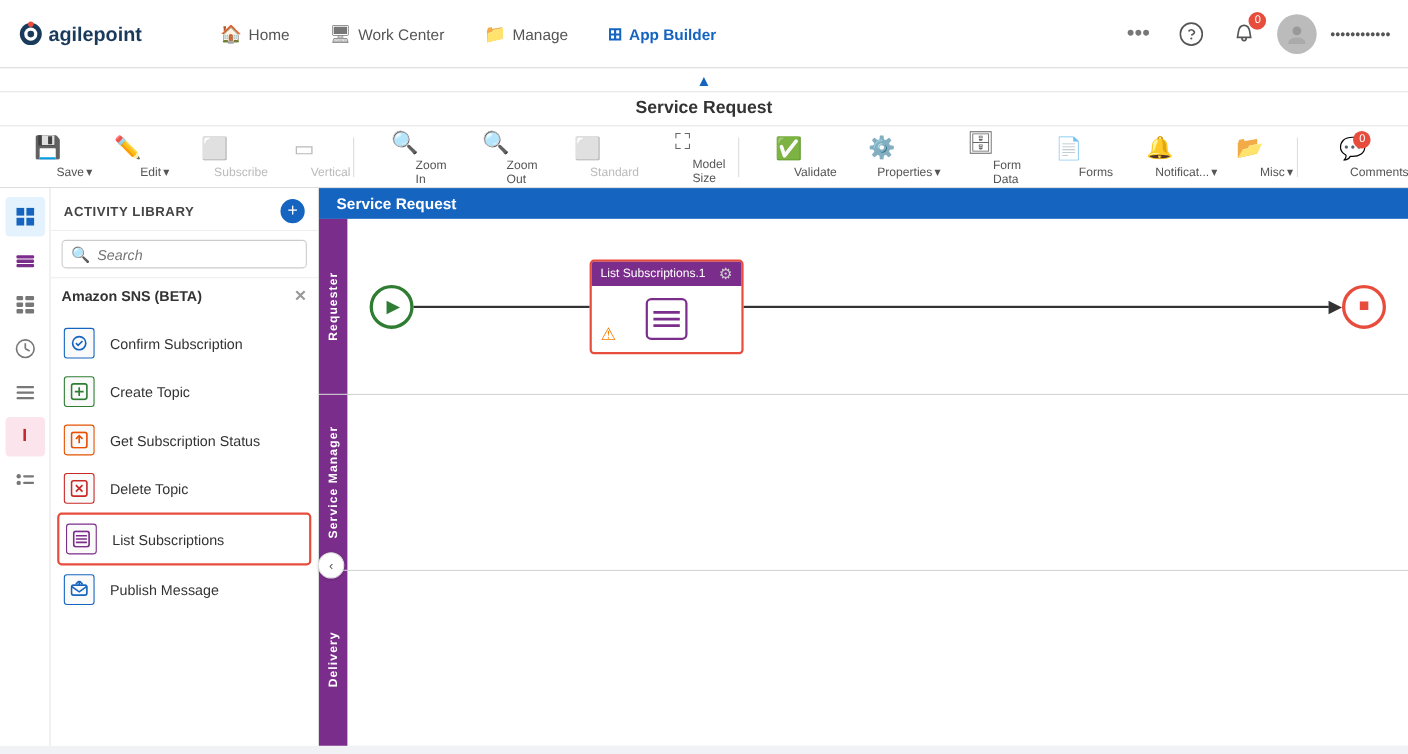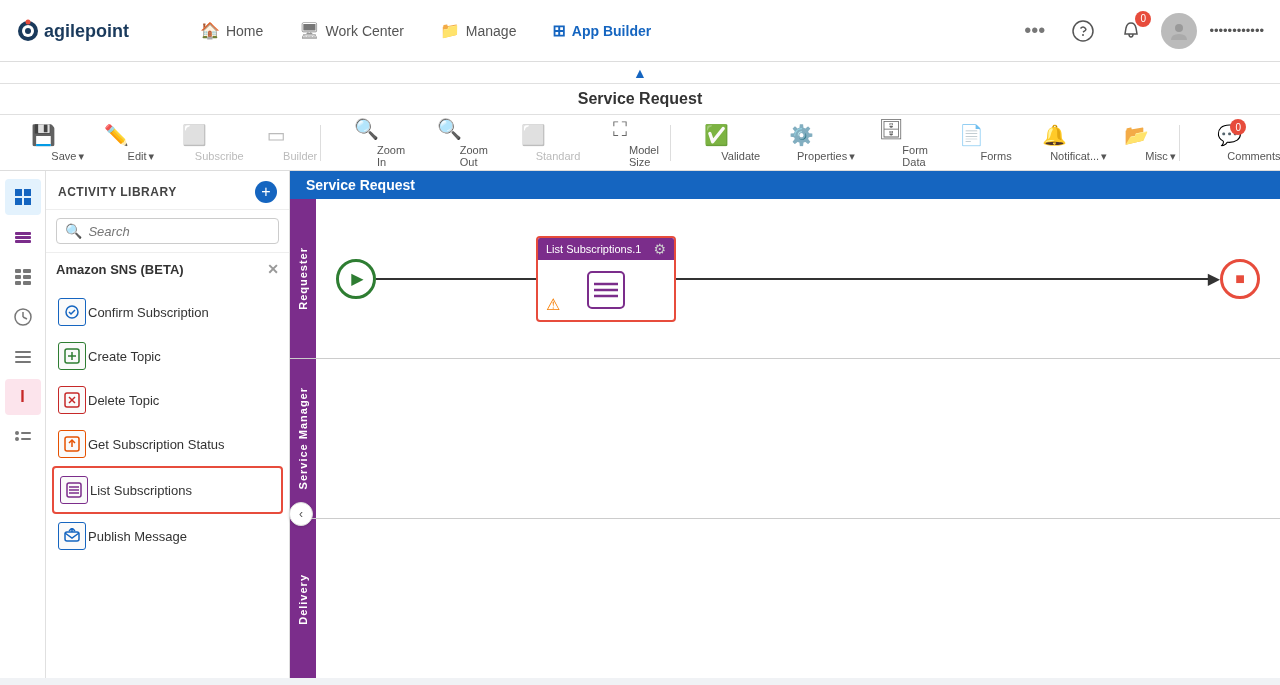--- a/index.html
+++ b/index.html
@@ -115,21 +115,21 @@
 
     .library-section { padding: 8px 10px 4px; }
     .library-section-header {
       display: flex; align-items: center; justify-content: space-between;
       font-size: 13px; font-weight: 600; color: #333; margin-bottom: 9px;
     }
     .close-btn { cursor: pointer; color: #999; font-size: 14px; }
 
     .library-items { overflow-y: auto; flex: 1; padding: 0 6px; }
     .lib-item {
-      display: flex; align-items: center; gap: 2px;
+      display: flex; align-items: center; gap: 14px;
       padding: 8px 6px; cursor: pointer; border-radius: 4px;
       color: #333; font-size: 13px;
     }
     .lib-item.selected { border: 2px solid #e74c3c; background: #fff; border-radius: 4px; }
     .lib-item-icon {
       width: 28px; height: 28px; border: 1px solid #ccc; border-radius: 3px;
       display: flex; align-items: center; justify-content: center;
       font-size: 14px; color: #777; flex-shrink: 0; background: #fafafa;
     }
     .lib-item-icon.blue { border-color: #1565c0; color: #1565c0; }
@@ -298,21 +298,21 @@
         <span>Edit</span> 
         <span>▾</span>
       </span>
   </div>
   <div class="toolbar-btn disabled">
     <span class="tb-icon">⬜</span>
     <span class="tb-label">Subscribe</span>
   </div>
   <div class="toolbar-btn disabled">
     <span class="tb-icon">▭</span>
-    <span class="tb-label">Builder</span>
+    <span class="tb-label">Vertical</span>
   </div>
   <div class="toolbar-sep"></div>
   <div class="toolbar-btn">
     <span class="tb-icon">🔍</span>
     <span class="tb-label">Zoom In</span>
   </div>
   <div class="toolbar-btn">
     <span class="tb-icon">🔍</span>
     <span class="tb-label">Zoom Out</span>
   </div>
@@ -456,38 +456,38 @@
         <div class="lib-item-icon green">
           <svg width="16" height="16" viewBox="0 0 16 16">
             <rect x="1" y="1" width="14" height="14" rx="2" fill="none" stroke="#2e7d32" stroke-width="1.5"></rect>
             <line x1="8" y1="4" x2="8" y2="12" stroke="#2e7d32" stroke-width="1.5"></line>
             <line x1="4" y1="8" x2="12" y2="8" stroke="#2e7d32" stroke-width="1.5"></line>
           </svg>
         </div>
         <span>Create Topic</span>
       </div>
       <div class="lib-item">
+        <div class="lib-item-icon orange">
+          <svg width="16" height="16" viewBox="0 0 16 16">
+            <rect x="1" y="1" width="14" height="14" rx="2" fill="none" stroke="#e65100" stroke-width="1.5"></rect>
+            <line x1="8" y1="11" x2="8" y2="5" stroke="#e65100" stroke-width="1.5"></line>
+            <polyline points="5,7 8,4 11,7" fill="none" stroke="#e65100" stroke-width="1.5"></polyline>
+          </svg>
+        </div>
+        <span>Get Subscription Status</span>
+      </div>
+      <div class="lib-item">
         <div class="lib-item-icon red">
           <svg width="16" height="16" viewBox="0 0 16 16">
             <rect x="1" y="1" width="14" height="14" rx="2" fill="none" stroke="#c62828" stroke-width="1.5"></rect>
             <line x1="5" y1="5" x2="11" y2="11" stroke="#c62828" stroke-width="1.5"></line>
             <line x1="11" y1="5" x2="5" y2="11" stroke="#c62828" stroke-width="1.5"></line>
           </svg>
         </div>
         <span>Delete Topic</span>
-      </div>
-      <div class="lib-item">
-        <div class="lib-item-icon orange">
-          <svg width="16" height="16" viewBox="0 0 16 16">
-            <rect x="1" y="1" width="14" height="14" rx="2" fill="none" stroke="#e65100" stroke-width="1.5"></rect>
-            <line x1="8" y1="11" x2="8" y2="5" stroke="#e65100" stroke-width="1.5"></line>
-            <polyline points="5,7 8,4 11,7" fill="none" stroke="#e65100" stroke-width="1.5"></polyline>
-          </svg>
-        </div>
-        <span>Get Subscription Status</span>
       </div>
       <div class="lib-item selected">
         <div class="lib-item-icon purple">
           <svg width="16" height="16" viewBox="0 0 16 16">
             <rect x="1" y="1" width="14" height="14" rx="2" fill="none" stroke="#7b2d8b" stroke-width="1.5"></rect>
             <line x1="3" y1="5" x2="13" y2="5" stroke="#7b2d8b" stroke-width="1.5"></line>
             <line x1="3" y1="8" x2="13" y2="8" stroke="#7b2d8b" stroke-width="1.5"></line>
             <line x1="3" y1="11" x2="13" y2="11" stroke="#7b2d8b" stroke-width="1.5"></line>
           </svg>
         </div>

